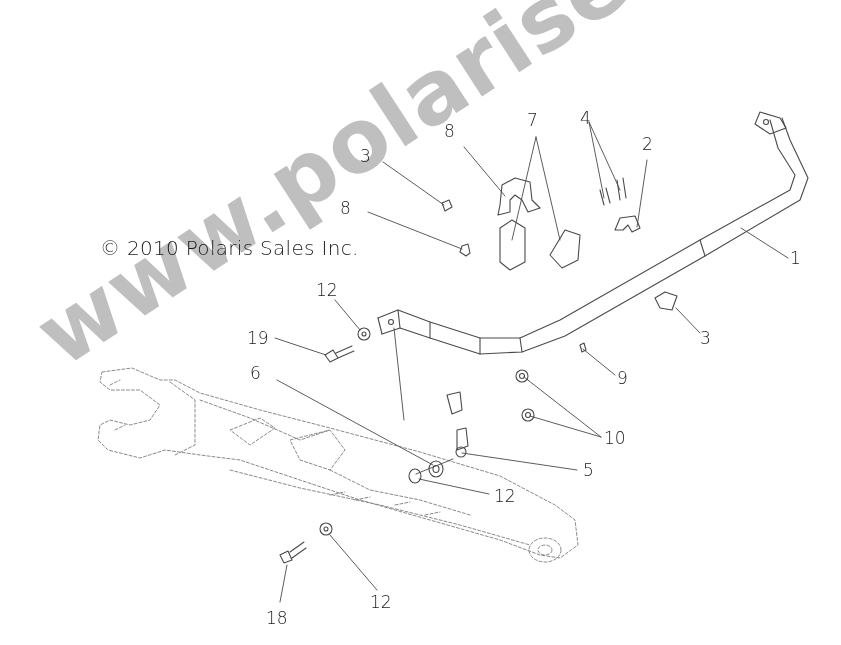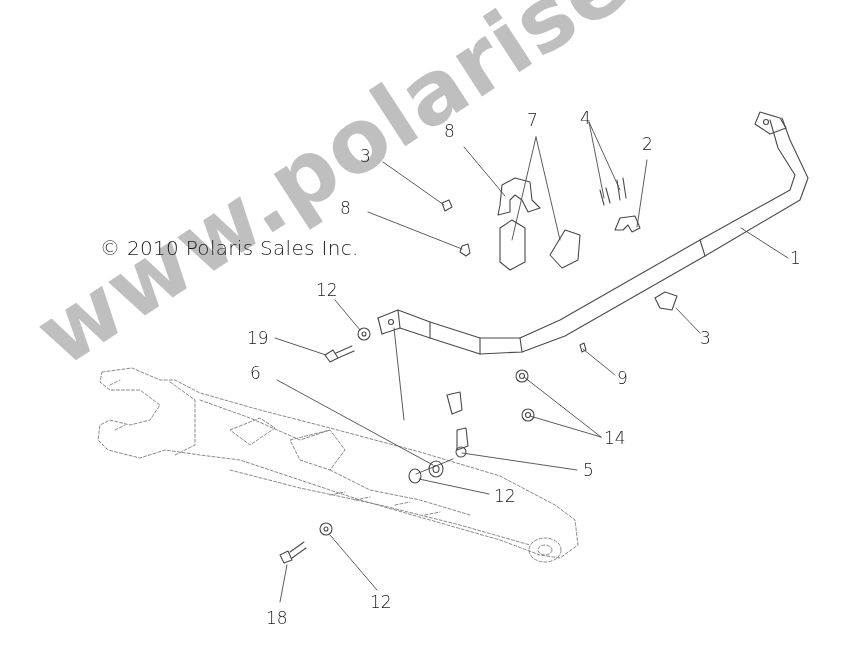--- a/index.html
+++ b/index.html
@@ -121,16 +121,16 @@
   <div class="callout" style="left:250px;top:365px">6</div>
   <div class="callout" style="left:527px;top:112px">7</div>
   <div class="callout" style="left:444px;top:123px">8</div>
   <div class="callout" style="left:617px;top:370px">9</div>
   <div class="callout" style="left:340px;top:200px">8</div>
   <div class="callout" style="left:266px;top:610px">18</div>
   <div class="callout" style="left:316px;top:282px">12</div>
   <div class="callout" style="left:494px;top:488px">12</div>
   <div class="callout" style="left:370px;top:594px">12</div>
   <div class="callout" style="left:360px;top:148px">3</div>
-  <div class="callout" style="left:604px;top:430px">14</div>
+  <div class="callout" style="left:604px;top:430px">10</div>
   <div class="callout" style="left:247px;top:330px">19</div>
 
 </div>
 
 </body></html>

